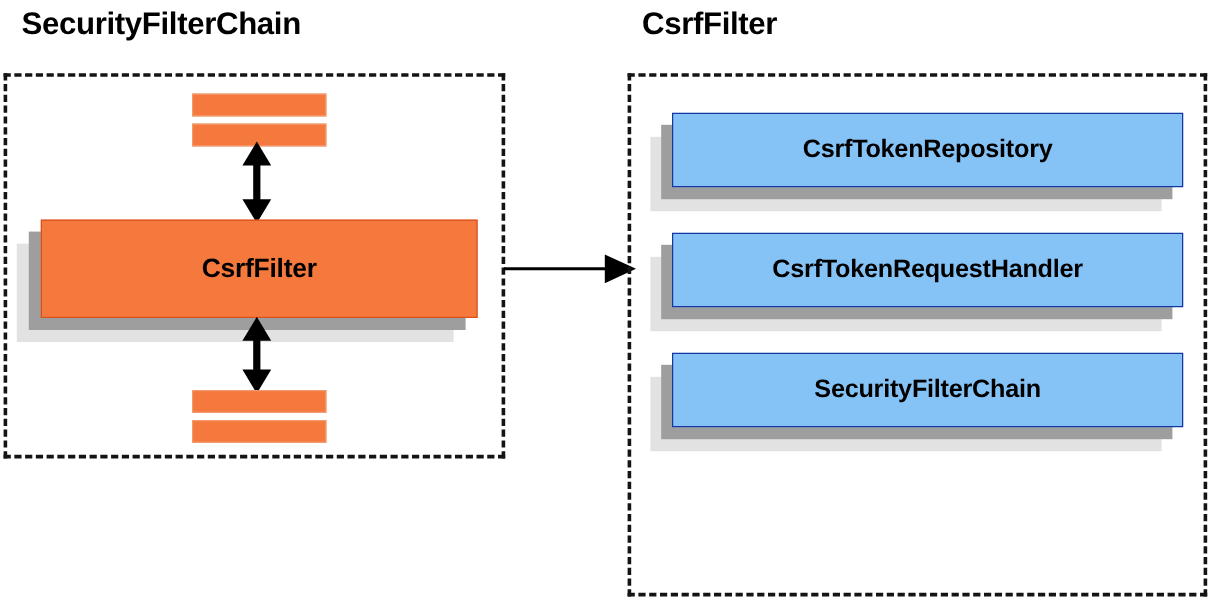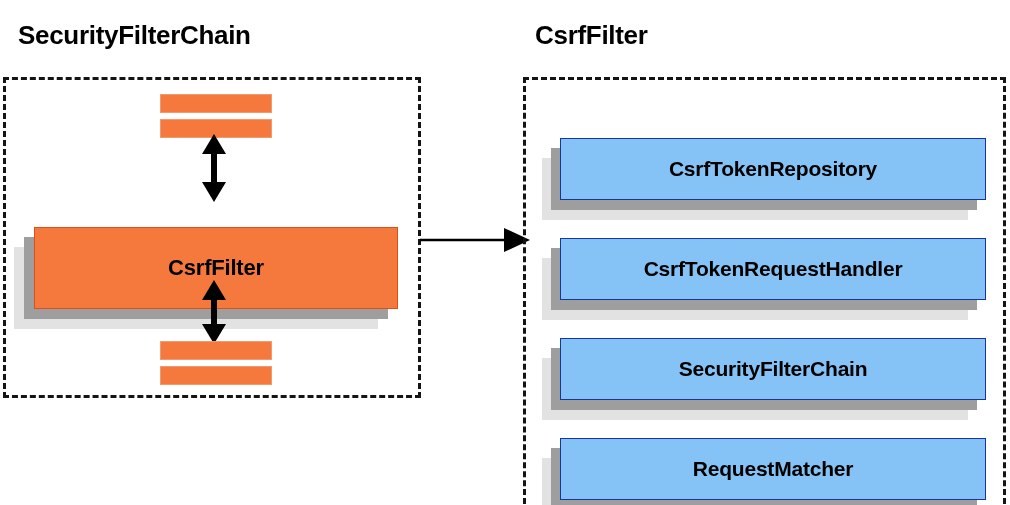--- a/index.html
+++ b/index.html
@@ -3,21 +3,21 @@
 <meta charset="utf-8">
 <style>
   html,body{margin:0;padding:0;}
   body{
     width:1010px;height:505px;
     background:#ffffff;
     font-family:"Liberation Sans", sans-serif;
     overflow:hidden;
     position:relative;
   }
-  .stage{position:absolute;left:0;top:16px;width:1010px;height:393px;}
+  .stage{position:absolute;left:0;top:0;width:1010px;height:393px;}
 
   
   .panel-title{
     position:absolute;
     font-size:26px;
     font-weight:bold;
     color:#000000;
     letter-spacing:-0.3px;
     white-space:nowrap;
   }
@@ -28,21 +28,21 @@
   .dashed-box{
     position:absolute;
     border:3px dashed #141414;
     box-sizing:border-box;
     background:transparent;
   }
   #box-left{left:3px;top:61px;width:418px;height:321px;}
   #box-right{left:523px;top:61px;width:483px;height:436px;}
 
   
-  .card{position:absolute;margin-top:28px;}
+  .card{position:absolute;}
   .card .shade-back,
   .card .shade-mid,
   .card .face{
     position:absolute;
     box-sizing:border-box;
   }
   .card .shade-back{background:#e2e2e2;}
   .card .shade-mid{background:#9e9e9e;}
 
   
@@ -142,21 +142,14 @@
   </div>
 
   <div class="card card-blue" style="left:542px;top:294px;width:462px;height:82px;">
     <div class="shade-back" style="left:0px;top:20px;width:426px;height:62px;"></div>
     <div class="shade-mid" style="left:9px;top:10px;width:426px;height:62px;"></div>
     <div class="face" style="left:18px;top:0px;width:426px;height:62px;">
       <div class="card-label">SecurityFilterChain</div>
     </div>
   </div>
 
-  <div class="card card-blue" style="left:542px;top:394px;width:462px;height:82px;">
-    <div class="shade-back" style="left:0px;top:20px;width:426px;height:62px;"></div>
-    <div class="shade-mid" style="left:9px;top:10px;width:426px;height:62px;"></div>
-    <div class="face" style="left:18px;top:0px;width:426px;height:62px;">
-      <div class="card-label">RequestMatcher</div>
-    </div>
-  </div>
 
 </div>
 
 </body></html>

